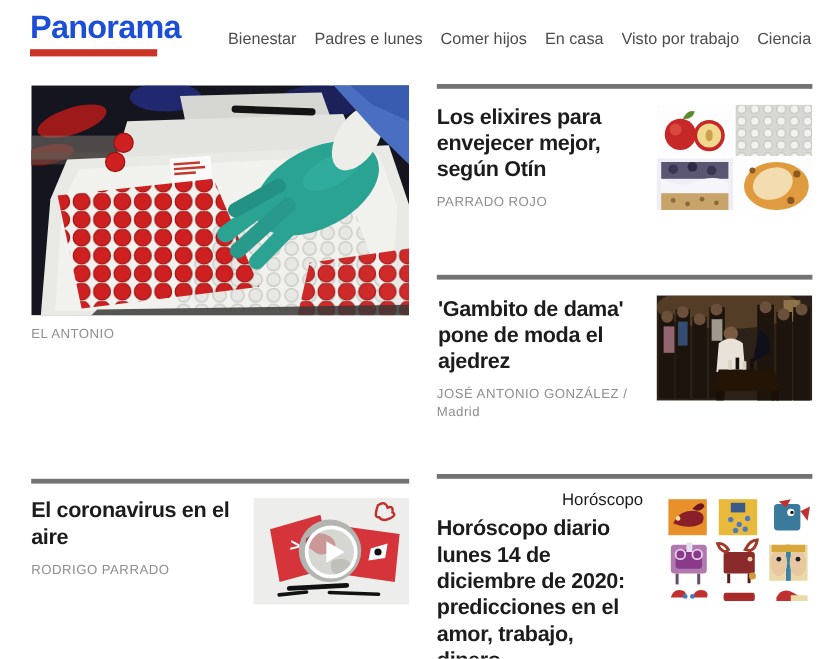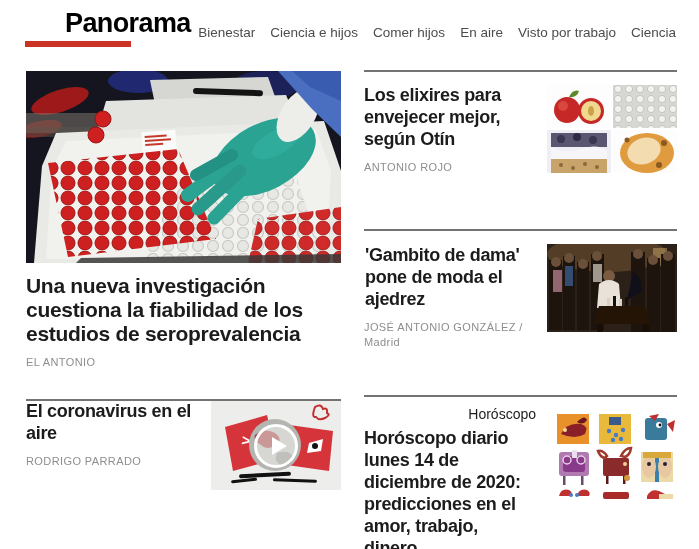--- a/index.html
+++ b/index.html
@@ -1,30 +1,30 @@
 <!DOCTYPE html>
 <html><head>
 <meta charset="utf-8">
 <style>
   html,body{margin:0;padding:0;background:#fff;}
   .page{position:relative;width:699px;height:549px;background:#fff;overflow:hidden;
         font-family:"Liberation Sans", sans-serif;color:#1c1c1c;}
   
   .logo{position:absolute;left:25px;top:10px;cursor:pointer;}
-  .logo-text{font-size:27px;font-weight:bold;letter-spacing:-0.6px;color:#000000;line-height:1;margin-left:40px;}
+  .logo-text{font-size:27px;font-weight:bold;letter-spacing:-0.6px;color:#1d4ed8;line-height:1;}
   .logo-bar{display:block;width:106px;height:6px;background:#ca3326;margin-top:4px;}
   .nav{position:absolute;top:25px;right:23px;display:flex;gap:15px;font-size:13.5px;color:#4c4c4c;}
   .nav span{cursor:pointer;white-space:nowrap;}
   
   .headline-lg{font-size:21px;font-weight:bold;line-height:1.15;letter-spacing:-0.3px;color:#1c1c1c;cursor:pointer;}
   .headline-sm{font-size:18px;font-weight:bold;line-height:1.22;letter-spacing:-0.3px;color:#1c1c1c;cursor:pointer;}
   .byline{font-size:11px;color:#8e8e8e;letter-spacing:.4px;line-height:1.4;margin-top:9px;}
   .kicker{font-size:14px;color:#1c1c1c;margin-bottom:6px;text-align:right;}
   .block{position:absolute;box-sizing:border-box;}
-  .ruled{border-top:2px solid #737373;}
+  .ruled{border-top:4px solid #737373;}
   .row{display:flex;justify-content:space-between;}
   .row .txt{width:172px;}
   .thumb{position:relative;flex:0 0 130px;height:88px;overflow:hidden;cursor:pointer;}
   .thumb svg{display:block;}
   figure{margin:0;}
   
   .col-left{left:26px;width:315px;}
   .col-right{left:364px;width:313px;}
   
   .mainfig{width:315px;height:192px;overflow:hidden;cursor:pointer;}
@@ -38,23 +38,23 @@
 <body>
 
 <div class="page">
 
   <div class="logo">
     <span class="logo-text">Panorama</span>
     <span class="logo-bar"></span>
   </div>
   <nav class="nav">
     <span>Bienestar</span>
-    <span>Ciencia e hijos</span>
+    <span>Padres e lunes</span>
     <span>Comer hijos</span>
-    <span>En aire</span>
+    <span>En casa</span>
     <span>Visto por trabajo</span>
     <span>Ciencia</span>
   </nav>
 
   <article class="block col-left" style="top:71px;">
     <figure class="mainfig">
       <svg width="315" height="192" viewBox="0 0 315 192" xmlns="http://www.w3.org/2000/svg">
         <rect width="315" height="192" fill="#15151f"></rect>
         <ellipse cx="34" cy="30" rx="30" ry="11" fill="#b51a1a" opacity=".85" transform="rotate(-18 34 30)"></ellipse>
         <ellipse cx="14" cy="58" rx="22" ry="8" fill="#8e1414" opacity=".8" transform="rotate(-12 14 58)"></ellipse>
@@ -101,25 +101,24 @@
           <ellipse cx="250" cy="72" rx="26" ry="12" fill="#35b5a5" opacity=".55" transform="rotate(-28 250 72)"></ellipse>
         </g>
 
         <ellipse cx="272" cy="44" rx="17" ry="30" fill="#ededea" transform="rotate(32 272 44)"></ellipse>
         <polygon points="252,0 315,0 315,66 286,38" fill="#4a6fc0"></polygon>
         <polygon points="266,0 315,0 315,30 284,16" fill="#3a5cb0"></polygon>
 
         <polygon points="55,187 315,183 315,192 50,192" fill="#3a3a38" opacity=".85"></polygon>
       </svg>
     </figure>
-    <h1 class="headline-lg" style="margin:11px 0 0 0;">Una nueva investigación cuestiona la fiabilidad de los estudios de seroprevalencia</h1>
     <div class="byline">EL ANTONIO</div>
   </article>
 
-  <article class="block col-left ruled" style="top:399px;">
+  <article class="block col-left ruled" style="top:399px;padding-top:12px;">
     <div class="row">
       <div class="txt">
         <h2 class="headline-sm" style="margin:0;">El coronavirus en el aire</h2>
         <div class="byline">RODRIGO PARRADO</div>
       </div>
       <figure class="thumb" style="height:89px;">
         <svg width="130" height="89" viewBox="0 0 130 89" xmlns="http://www.w3.org/2000/svg">
           <rect width="130" height="89" fill="#ededeb"></rect>
           <polygon points="14,26 56,14 66,58 22,70" fill="#d5343a"></polygon>
           <text x="30" y="44" font-size="15" font-weight="bold" fill="#fff" transform="rotate(8 30 44)">&gt;</text>
@@ -136,21 +135,21 @@
         </svg>
         <span class="play"></span>
       </figure>
     </div>
   </article>
 
   <article class="block col-right ruled" style="top:70px;padding-top:13px;">
     <div class="row">
       <div class="txt">
         <h2 class="headline-sm" style="margin:0;">Los elixires para envejecer mejor, según Otín</h2>
-        <div class="byline">ANTONIO ROJO</div>
+        <div class="byline">PARRADO ROJO</div>
       </div>
       <figure class="thumb">
         <svg width="130" height="88" viewBox="0 0 130 88" xmlns="http://www.w3.org/2000/svg">
           <defs>
             <pattern id="pills" width="11" height="10" patternUnits="userSpaceOnUse">
               <rect width="11" height="10" fill="#d7d7d4"></rect>
               <circle cx="5" cy="4" r="3.6" fill="#f2f2ef" stroke="#bcbcb8" stroke-width=".8"></circle>
             </pattern>
           </defs>
 

